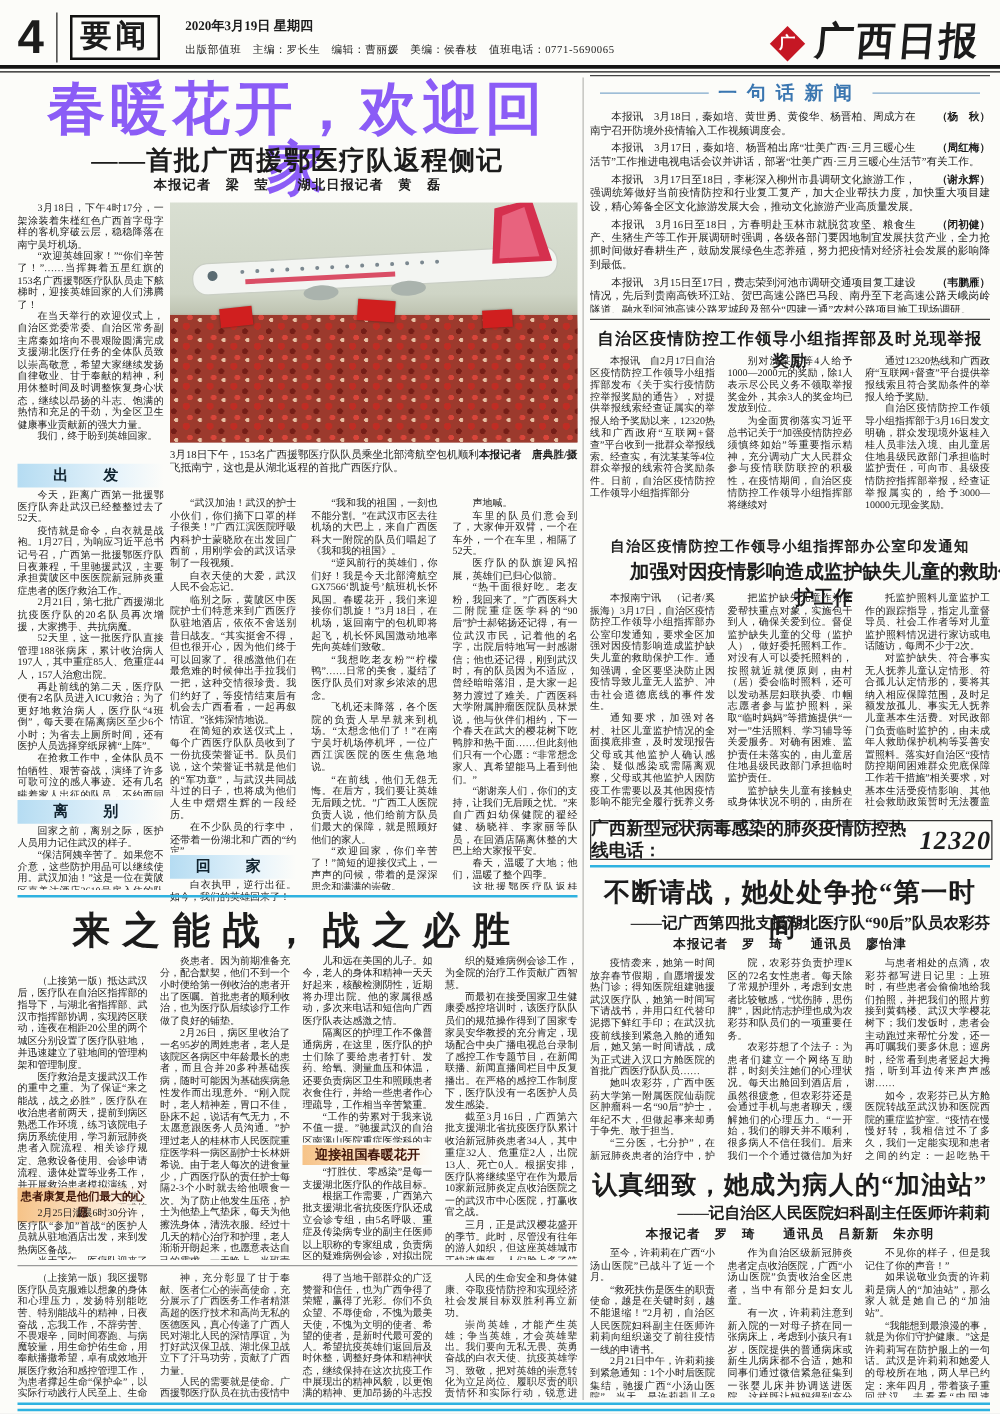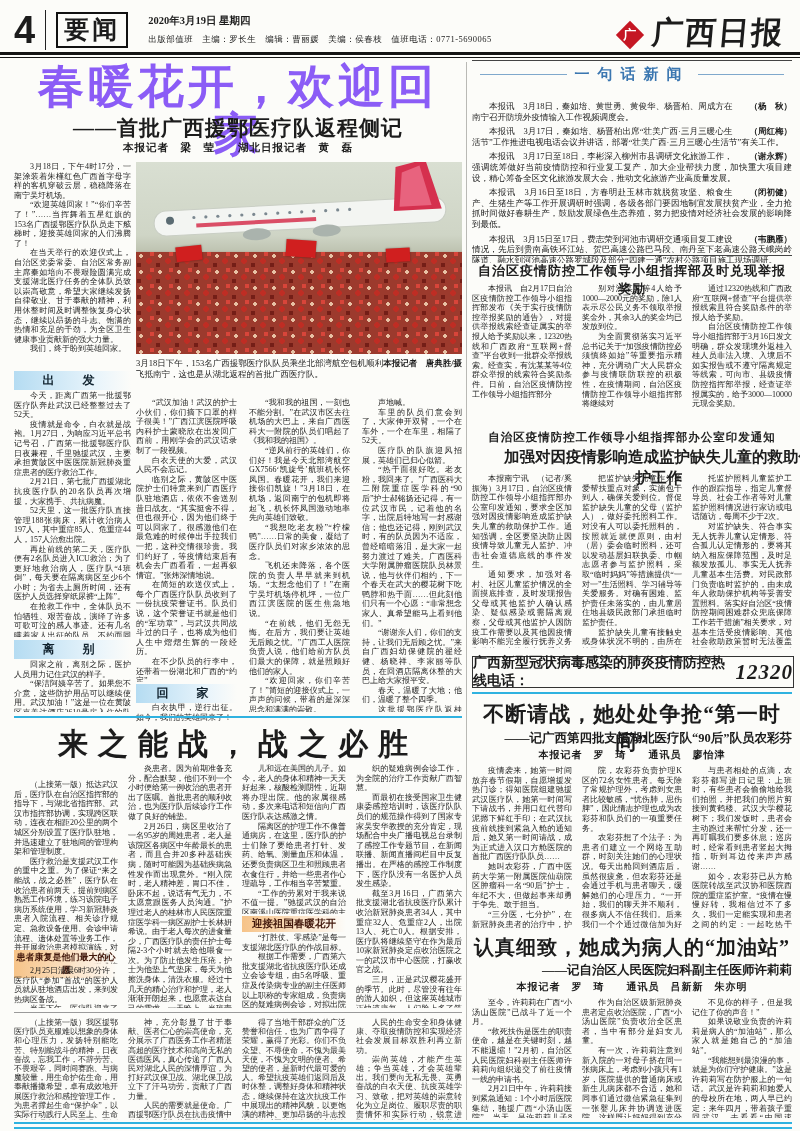--- a/index.html
+++ b/index.html
@@ -224,21 +224,21 @@
     </div>
   <div class="abs body-txt-k" style="left:242px;top:1018px;width:104px;height:102px;">
       <p>得了当地干部群众的广泛赞誉和信任，也为广西争得了荣耀，赢得了光彩。你们不负众望、不辱使命，不愧为最美天使，不愧为文明的使者、希望的使者，是新时代最可爱的人。希望抗疫英雄们返回后及时休整，调整好身体和精神状态，继续保持在这次抗疫工作中展现出的精神风貌，以更饱满的精神、更加昂扬的斗志投入到今后工作中去，为守护全区各族</p>
     </div>
   <div class="abs body-txt-k" style="left:356px;top:1018px;width:106px;height:102px;">
       <p>人民的生命安全和身体健康、夺取疫情防控和实现经济社会发展目标双胜利再立新功。</p>
       <p>崇尚英雄，才能产生英雄；争当英雄，才会英雄辈出。我们要向无私无畏、英勇奋战的白衣天使、抗疫英雄学习、致敬，把对英雄的崇意转化为立足岗位、履职尽责的职责情怀和实际行动，锐意进取、担当实干，为建设壮美广西、共圆复兴梦想贡献智慧和力量。</p>
     </div>
 
   <div class="abs brief-box" style="left:472px;top:60px;width:320px;height:194px;">
-    <div class="brief-title" style="margin:4px 0 17px 0;">
+    <div class="brief-title" style="margin:4px 0 4px 0;">
       <span>一句话新闻</span>
     </div>
     <div class="news-wrap" style="height:162px;">
         <p style="text-indent: 2em;"><span class="news-by">（杨　秋）</span><span>本报讯　3月18日，秦如培、黄世勇、黄俊华、杨晋柏、周成方在南宁召开防境外疫情输入工作视频调度会。</span></p>
         <p style="text-indent: 2em;"><span class="news-by">（周红梅）</span><span>本报讯　3月17日，秦如培、杨晋柏出席“壮美广西·三月三暖心生活节”工作推进电视电话会议并讲话，部署“壮美广西·三月三暖心生活节”有关工作。</span></p>
         <p style="text-indent: 2em;"><span class="news-by">（谢永辉）</span><span>本报讯　3月17日至18日，李彬深入柳州市县调研文化旅游工作，强调统筹做好当前疫情防控和行业复工复产，加大企业帮扶力度，加快重大项目建设，精心筹备全区文化旅游发展大会，推动文化旅游产业高质量发展。</span></p>
         <p style="text-indent: 2em;"><span class="news-by">（闭初健）</span><span>本报讯　3月16日至18日，方春明赴玉林市就脱贫攻坚、粮食生产、生猪生产等工作开展调研时强调，各级各部门要因地制宜发展扶贫产业，全力抢抓时间做好春耕生产，鼓励发展绿色生态养殖，努力把疫情对经济社会发展的影响降到最低。</span></p>
         <p style="text-indent: 2em;"><span class="news-by">（韦鹏雁）</span><span>本报讯　3月15日至17日，费志荣到河池市调研交通项目复工建设情况，先后到贵南高铁环江站、贺巴高速公路巴马段、南丹至下老高速公路天峨岗岭隧道、融水到河池高速公路罗城段及部分“四建一通”农村公路项目施工现场调研。</span></p>
       </div>
   </div>
@@ -246,21 +246,21 @@
   <div class="abs r-hl1" style="left:472px;top:262px;width:320px;font-size:13px;">自治区疫情防控工作领导小组指挥部及时兑现举报奖励</div>
   <div class="abs body-txt" style="left:472px;top:284px;width:100px;height:138px;">
       <p>本报讯　自2月17日自治区疫情防控工作领导小组指挥部发布《关于实行疫情防控举报奖励的通告》，对提供举报线索经查证属实的举报人给予奖励以来，12320热线和广西政府“互联网+督查”平台收到一批群众举报线索。经查实，有沈某某等4位群众举报的线索符合奖励条件。日前，自治区疫情防控工作领导小组指挥部分</p>
     </div>
   <div class="abs body-txt" style="left:582px;top:284px;width:100px;height:138px;">
       <p>别对沈某某等4人给予1000—2000元的奖励，除1人表示尽公民义务不领取举报奖金外，其余3人的奖金均已发放到位。</p>
       <p>为全面贯彻落实习近平总书记关于“加强疫情防控必须慎终如始”等重要指示精神，充分调动广大人民群众参与疫情联防联控的积极性，在疫情期间，自治区疫情防控工作领导小组指挥部将继续对</p>
     </div>
   <div class="abs body-txt" style="left:692px;top:284px;width:100px;height:138px;">
       <p>通过12320热线和广西政府“互联网+督查”平台提供举报线索且符合奖励条件的举报人给予奖励。</p>
-      <p>自治区疫情防控工作领导小组指挥部于3月16日发文明确，群众发现境外返桂入桂人员非法入境、入境后不如实报告或不遵守隔离规定等线索，可向市、县级疫情防控指挥部举报，经查证举报属实的，给予3000—10000元现金奖励。</p>
+      <p>自治区疫情防控工作领导小组指挥部于3月16日发文明确，群众发现境外返桂入桂人员非法入境、由儿童居住地县级民政部门承担临时监护责任，可向市、县级疫情防控指挥部举报，经查证举报属实的，给予3000—10000元现金奖励。</p>
     </div>
 
   <div class="abs r-kicker" style="left:472px;top:430px;width:320px;">自治区疫情防控工作领导小组指挥部办公室印发通知</div>
   <div class="abs r-hl2" style="left:499px;top:447px;width:320px;">加强对因疫情影响造成监护缺失儿童的救助保护工作</div>
   <div class="abs body-txt" style="left:472px;top:474px;width:100px;height:174px;">
       <p>本报南宁讯　（记者/奚振海）3月17日，自治区疫情防控工作领导小组指挥部办公室印发通知，要求全区加强对因疫情影响造成监护缺失儿童的救助保护工作。通知强调，全区要坚决防止因疫情导致儿童无人监护、冲击社会道德底线的事件发生。</p>
       <p>通知要求，加强对各村、社区儿童监护情况的全面摸底排查，及时发现报告父母或其他监护人确认感染、疑似感染或需隔离观察，父母或其他监护人因防疫工作需要以及其他因疫情影响不能完全履行抚养义务和监护职责的儿童。重点加强家庭寄养儿童、散居孤儿、农村留守儿童、事实无人抚养儿童的走访核查，掌握其身体健康状况和家庭必要生活物资储备、监护情况。鼓励居民通过24小时开通的“抗击疫情困境儿童救助保护热线”以及“12338”妇女维权服务热线、“12355”青少年服务热线等，报告儿童监护缺失情况。</p>
     </div>
   <div class="abs body-txt" style="left:582px;top:474px;width:100px;height:174px;">
       <p>把监护缺失儿童作为关爱帮扶重点对象，实施包干到人，确保关爱到位。督促监护缺失儿童的父母（监护人），做好委托照料工作。对没有人可以委托照料的，按照就近就便原则，由村（居）委会临时照料，还可以发动基层妇联执委、巾帼志愿者参与监护照料，采取“临时妈妈”等措施提供“一对一”生活照料、学习辅导等关爱服务。对确有困难、监护责任未落实的，由儿童居住地县级民政部门承担临时监护责任。</p>

